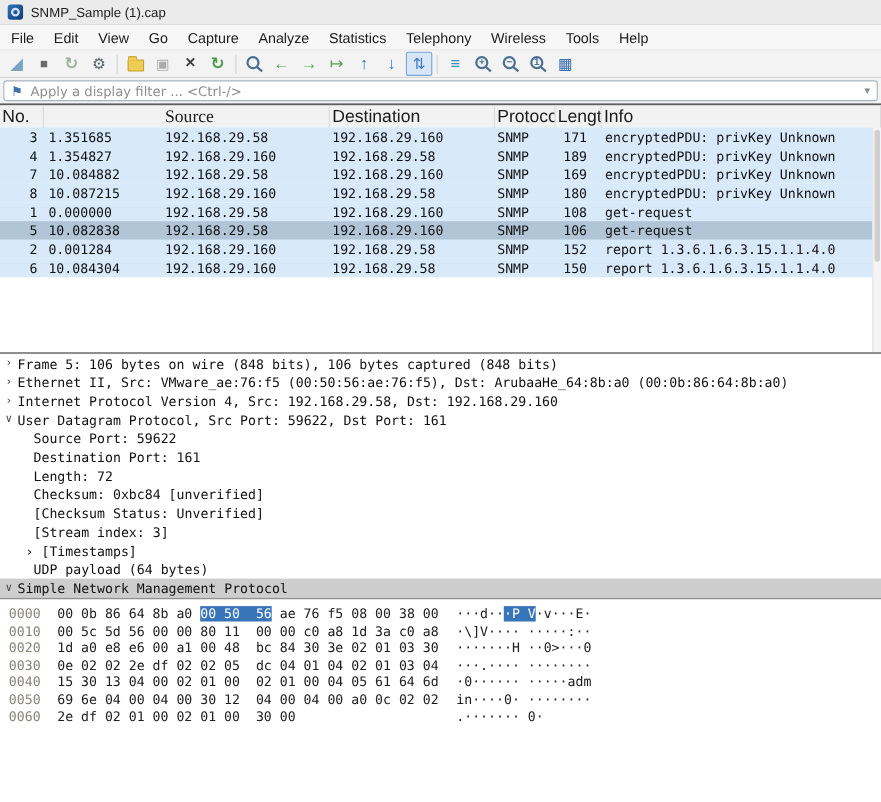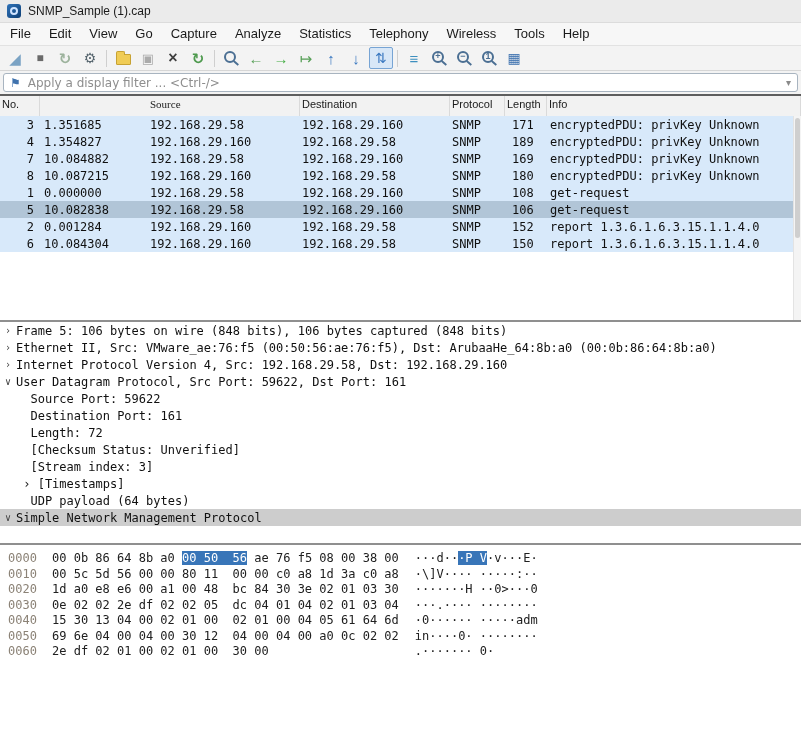--- a/index.html
+++ b/index.html
@@ -8,21 +8,21 @@
 
   
   .titlebar { height:23px; background:#ebebeb; border-bottom:1px solid #dcdcdc;
     display:flex; align-items:center; gap:7px; padding:0 7px; font-size:12px; color:#1a1a1a; }
   .appicon { width:14px; height:14px; border-radius:3px; flex:none;
     background:linear-gradient(135deg,#2f72b8,#0d3e74); position:relative; }
   .appicon::after { content:""; position:absolute; inset:3px; border:2px solid #cfe3ff; border-radius:50%; }
 
   
   .menubar { height:23px; background:#f7f7f7; border-bottom:1px solid #e2e2e2;
-    display:flex; align-items:flex-start; font-size:13px; color:#1a1a1a; padding-left:1px; }
+    display:flex; align-items:center; font-size:13px; color:#1a1a1a; padding-left:1px; }
   .menuitem { padding:3px 9px; cursor:default; }
 
   
   .toolbar { height:25px; background:#f3f3f3; border-bottom:1px solid #d6d6d6;
     display:flex; align-items:center; padding:0 3px; gap:1px; }
   .tbtn { width:24px; height:22px; display:flex; align-items:center; justify-content:center;
     border:1px solid transparent; border-radius:2px; position:relative; }
   .tbtn.selected { background:#d8e7f7; border-color:#77a4d4; }
   .tsep { width:1px; height:17px; background:#cfcfcf; margin:0 3px; flex:none; }
   .tico { font-size:14px; line-height:1; }
@@ -59,21 +59,21 @@
   .filterinput { height:19px; background:#fff; border:1px solid #a8b4c0; border-radius:3px;
     display:flex; align-items:center; gap:7px; padding:0 6px; }
   .bookmark { color:#3f72ad; font-size:12px; line-height:1; }
   .fplaceholder { color:#8e8e8e; font-size:12px; flex:1;
     font-family:"DejaVu Sans","Liberation Sans",sans-serif; }
   .filterarrow { color:#8a8a8a; font-size:10px; }
 
   
   .listpane { height:224px; background:#fff; position:relative; }
   .pheader { height:37px; display:flex; background:#f2f2f2; border-bottom:1px solid #c6c6c6;
-    font-size:11px; color:#1a1a1a; }
+    font-size:16px; color:#1a1a1a; }
   .pheader span { border-right:1px solid #dadada; padding:2px 2px 0 2px; white-space:nowrap; overflow:hidden; flex:none; }
   .w-no { width:40px; } .w-time { width:108px; padding-left:4px !important;margin-top:48px; }
   .w-src { width:152px;font-family:Liberation Serif, serif; } .w-dst { width:150px; } .w-proto { width:55px; }
   .w-len { width:42px; } .w-info { flex:1 !important; }
   .plistbody { position:absolute; top:20px; left:0; right:8px; }
   .prow { height:17px; display:flex; align-items:center; background:#d8e9fa; color:#101010;
     font:12px "DejaVu Sans Mono","Liberation Mono",monospace; white-space:nowrap; }
   .prow.selected { background:#b1c5d7; }
   .prow span { overflow:hidden; flex:none; white-space:pre; }
   .c-no { width:40px; text-align:right; padding-right:6px; }
@@ -333,20 +333,24 @@
     <div class="dline" data-name="detail-line">
       <span class="darrow" data-name="expand-arrow-icon"></span>
       <span class="dtext" data-name="detail-text">  Destination Port: 161</span>
     </div>
 
     <div class="dline" data-name="detail-line">
       <span class="darrow" data-name="expand-arrow-icon"></span>
       <span class="dtext" data-name="detail-text">  Length: 72</span>
     </div>
 
+    <div class="dline" data-name="detail-line">
+      <span class="darrow" data-name="expand-arrow-icon"></span>
+      <span class="dtext" data-name="detail-text">  Checksum: 0xbc84 [unverified]</span>
+    </div>
 
     <div class="dline" data-name="detail-line">
       <span class="darrow" data-name="expand-arrow-icon"></span>
       <span class="dtext" data-name="detail-text">  [Checksum Status: Unverified]</span>
     </div>
 
     <div class="dline" data-name="detail-line">
       <span class="darrow" data-name="expand-arrow-icon"></span>
       <span class="dtext" data-name="detail-text">  [Stream index: 3]</span>
     </div>

